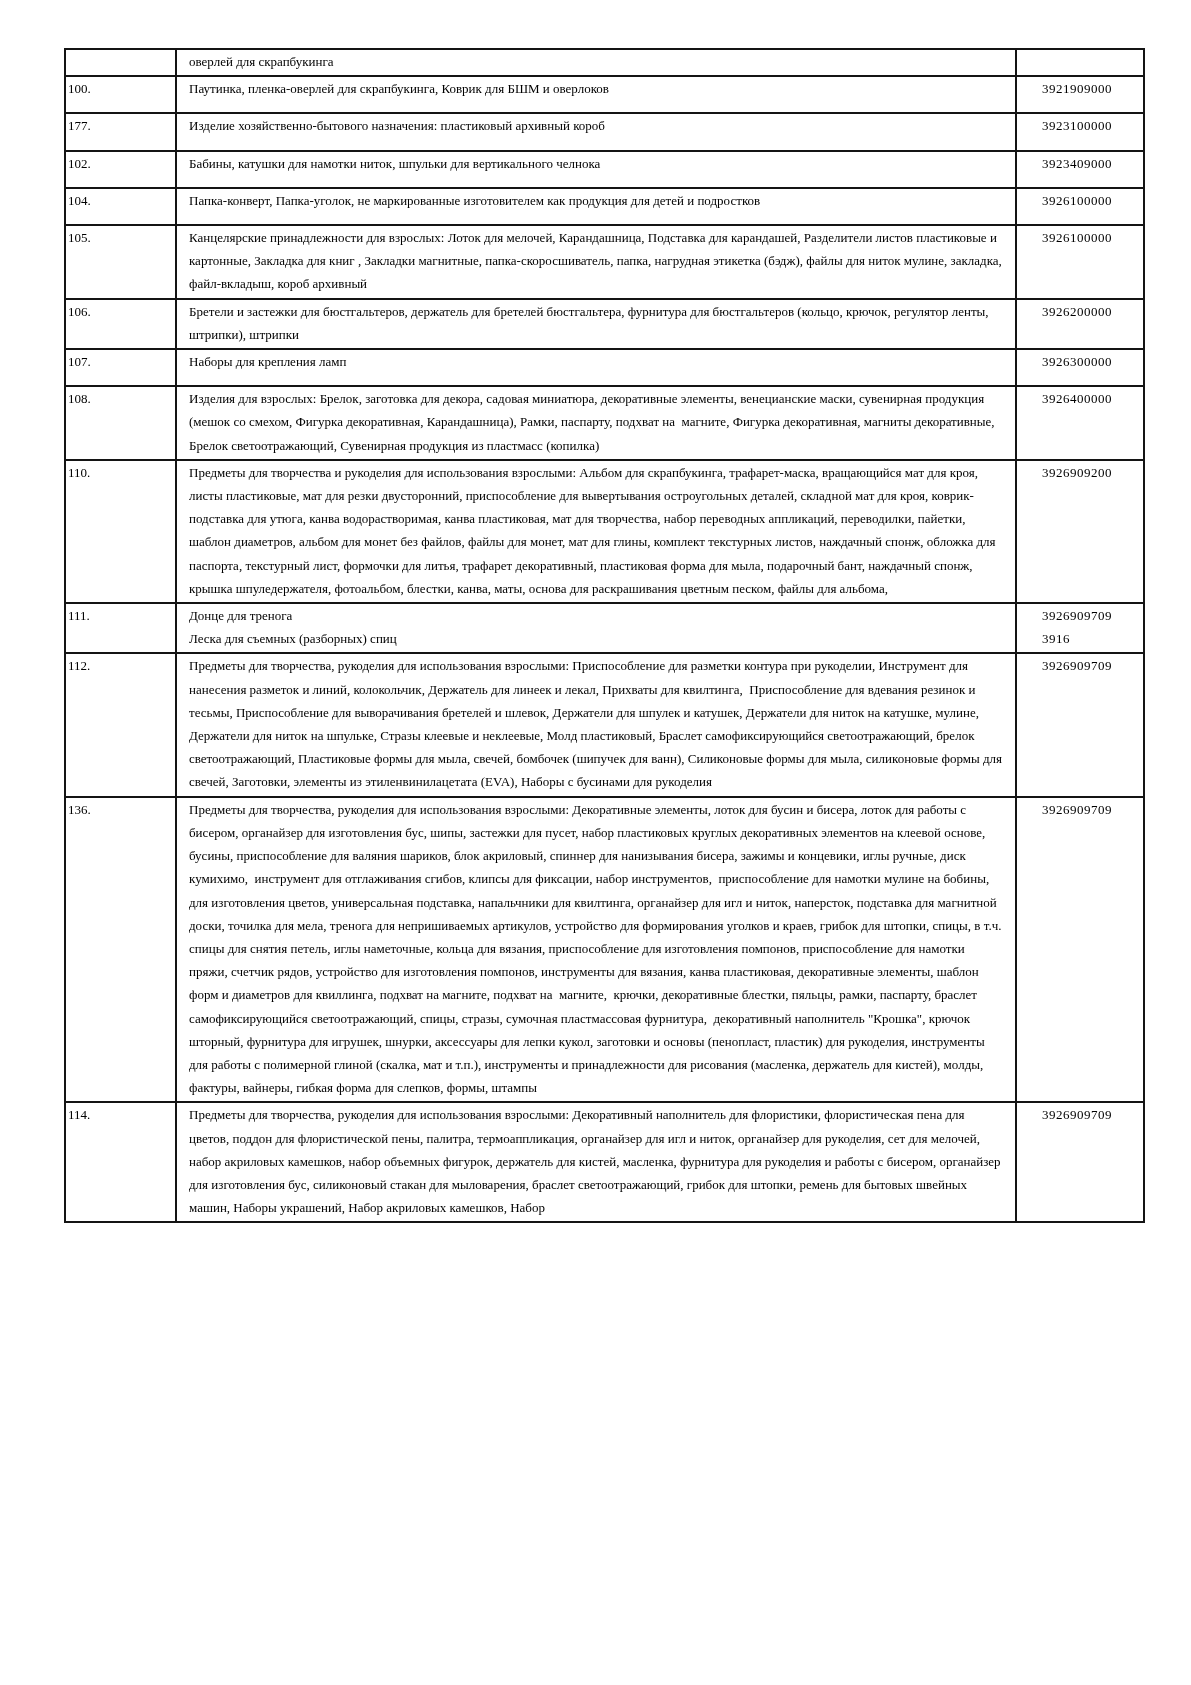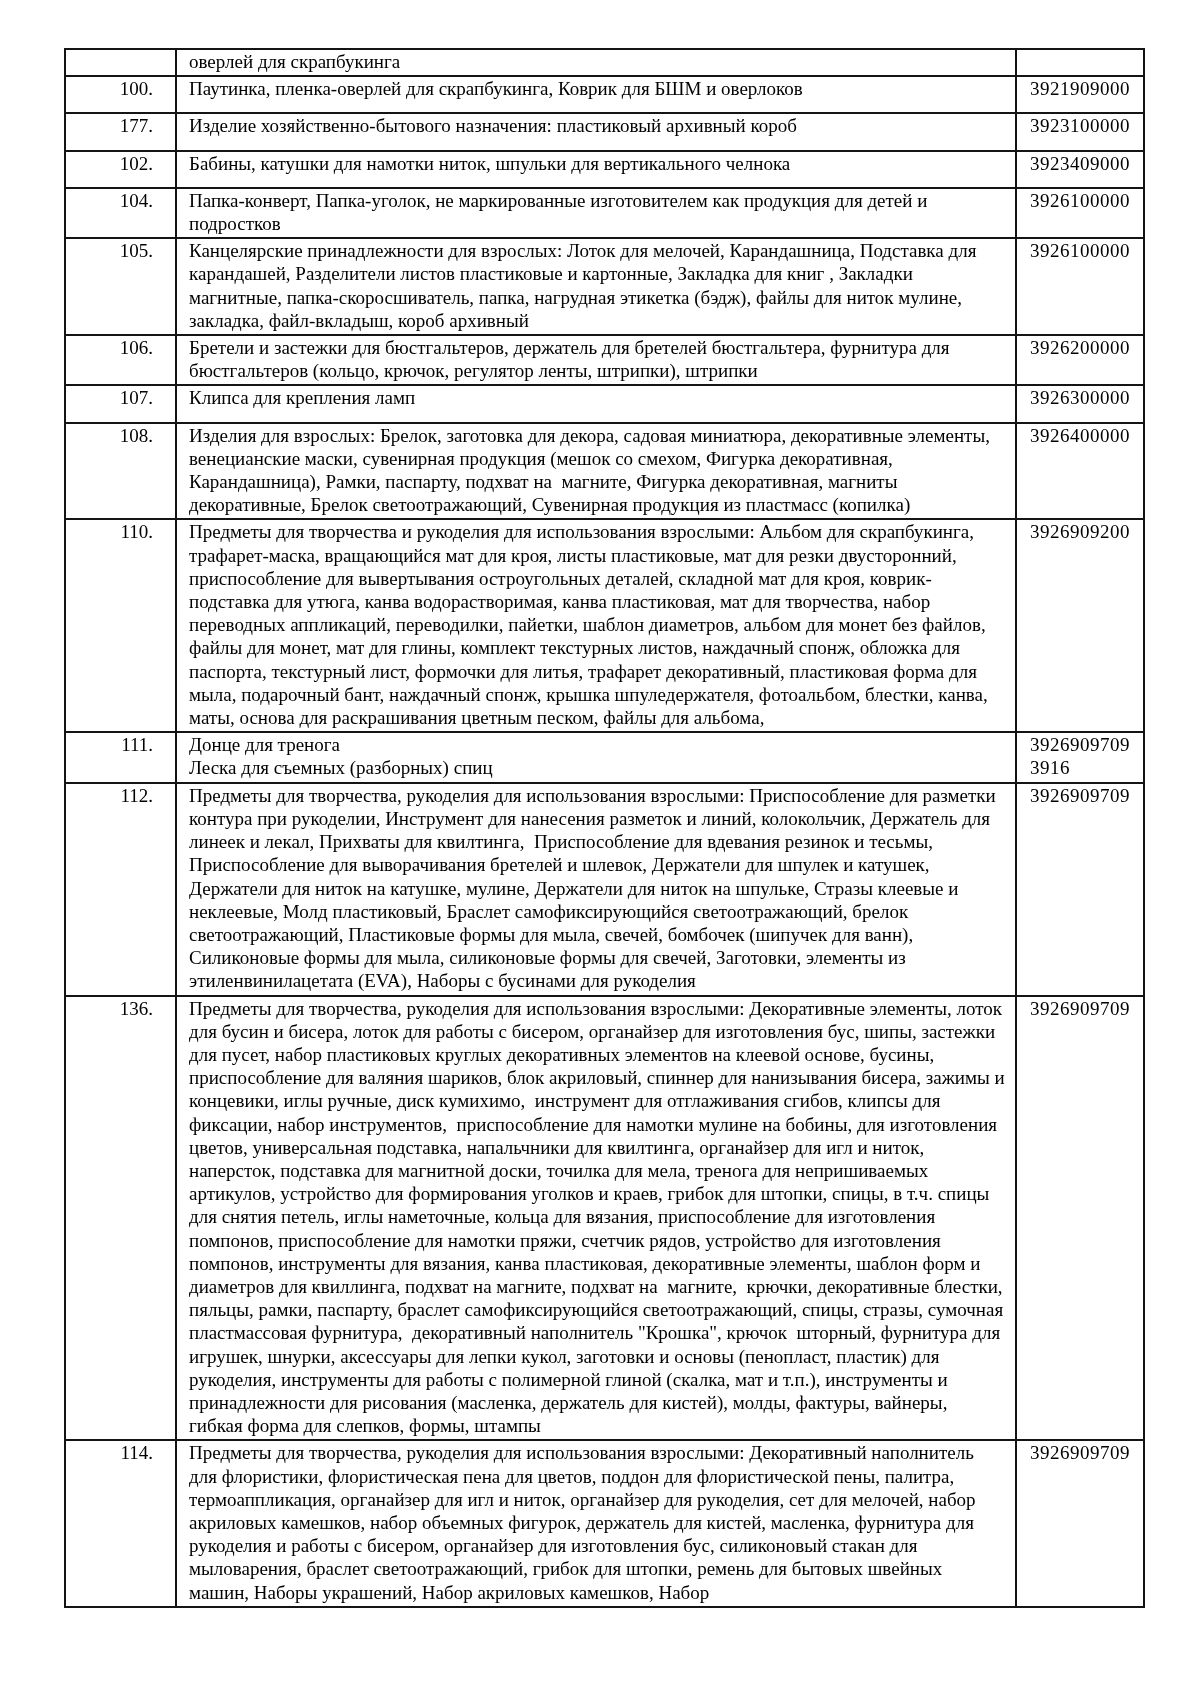--- a/index.html
+++ b/index.html
@@ -13,39 +13,38 @@
     font-family: "Liberation Serif", "DejaVu Serif", serif;
     color: #000000;
   }
   table.goods-table {
     position: absolute;
     left: 64px;
     top: 48px;
     width: 1079px;
     border-collapse: collapse;
     table-layout: fixed;
-    font-size: 19px;
+    font-size: 13px;
     line-height: 23.2px;
   }
   .goods-table td {
     border: 2px solid #141414;
     vertical-align: top;
     padding: 0;
     overflow: hidden;
   }
   .goods-table td.num {
-    text-align: right;
     padding: 0 22px 12px 2px;
   }
   .goods-table td.desc {
     padding: 0 10px 2px 12px;
     white-space: pre-wrap;
   }
   .goods-table td.code {
-    padding: 0 4px 2px 13px;
+    padding: 0 4px 2px 25px;
     white-space: pre-line;
     letter-spacing: 0.5px;
   }
 </style>
 </head>
 <body>
 
 <div class="page">
   <table class="goods-table">
     <colgroup>
@@ -92,21 +91,21 @@
   </tr>
 
   <tr>
     <td class="num"><span>106.</span></td>
     <td class="desc"><span>Бретели и застежки для бюстгальтеров, держатель для бретелей бюстгальтера, фурнитура для бюстгальтеров (кольцо, крючок, регулятор ленты, штрипки), штрипки</span></td>
     <td class="code"><span>3926200000</span></td>
   </tr>
 
   <tr>
     <td class="num"><span>107.</span></td>
-    <td class="desc"><span>Клипса для крепления ламп</span></td>
+    <td class="desc"><span>Наборы для крепления ламп</span></td>
     <td class="code"><span>3926300000</span></td>
   </tr>
 
   <tr>
     <td class="num"><span>108.</span></td>
     <td class="desc"><span>Изделия для взрослых: Брелок, заготовка для декора, садовая миниатюра, декоративные элементы, венецианские маски, сувенирная продукция (мешок со смехом, Фигурка декоративная, Карандашница), Рамки, паспарту, подхват на  магните, Фигурка декоративная, магниты декоративные, Брелок светоотражающий, Сувенирная продукция из пластмасс (копилка)</span></td>
     <td class="code"><span>3926400000</span></td>
   </tr>
 
 

